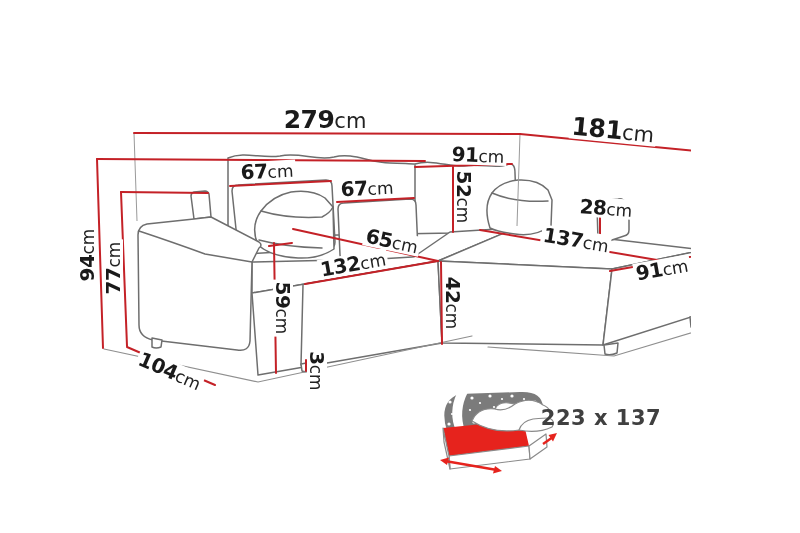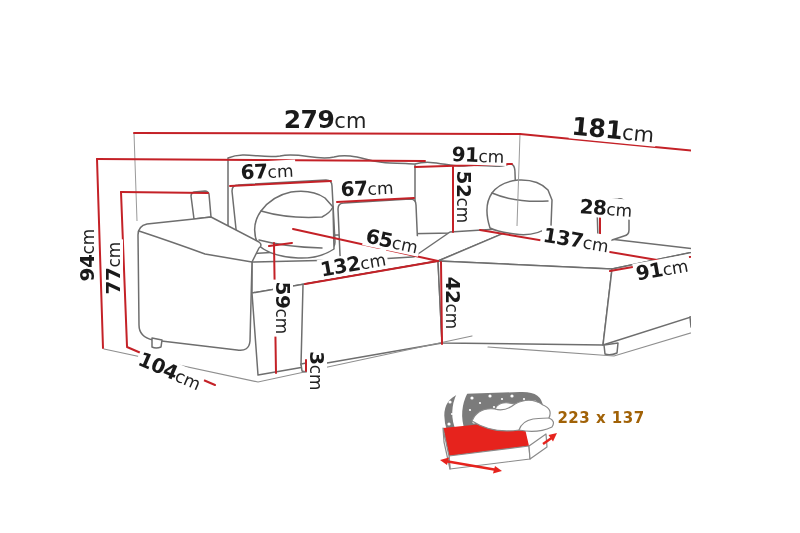--- a/index.html
+++ b/index.html
@@ -7,21 +7,21 @@
          font-family:"DejaVu Sans",sans-serif;}
   #stage svg{position:absolute;left:0;top:0;}
   #labels{position:absolute;left:0;top:0;width:800px;height:533px;}
   .dim{position:absolute;transform:translate(-50%,-50%) rotate(var(--r,0deg));
        background:#fff;padding:0 2px;white-space:nowrap;line-height:1;color:#1a1a1a;}
   .dim .v{font-weight:700;font-size:20px;letter-spacing:-0.5px;}
   .dim .u{font-weight:400;font-size:17px;color:#222;}
   .dim.lg .v{font-size:25px;}
   .dim.lg .u{font-size:21px;}
   .dim.bedsize{background:transparent;}
-  .dim.bedsize .b{font-weight:700;font-size:15px;color:#a16207;letter-spacing:0.5px;}
+  .dim.bedsize .b{font-weight:700;font-size:21px;color:#404040;letter-spacing:0.5px;}
 </style>
 </head>
 <body>
 
 <div id="stage">
 
 <svg width="800" height="533" viewBox="0 0 800 533">
 
   <g stroke="#6e6e6e" stroke-width="1.5" fill="none" stroke-linejoin="round" stroke-linecap="round">
 

